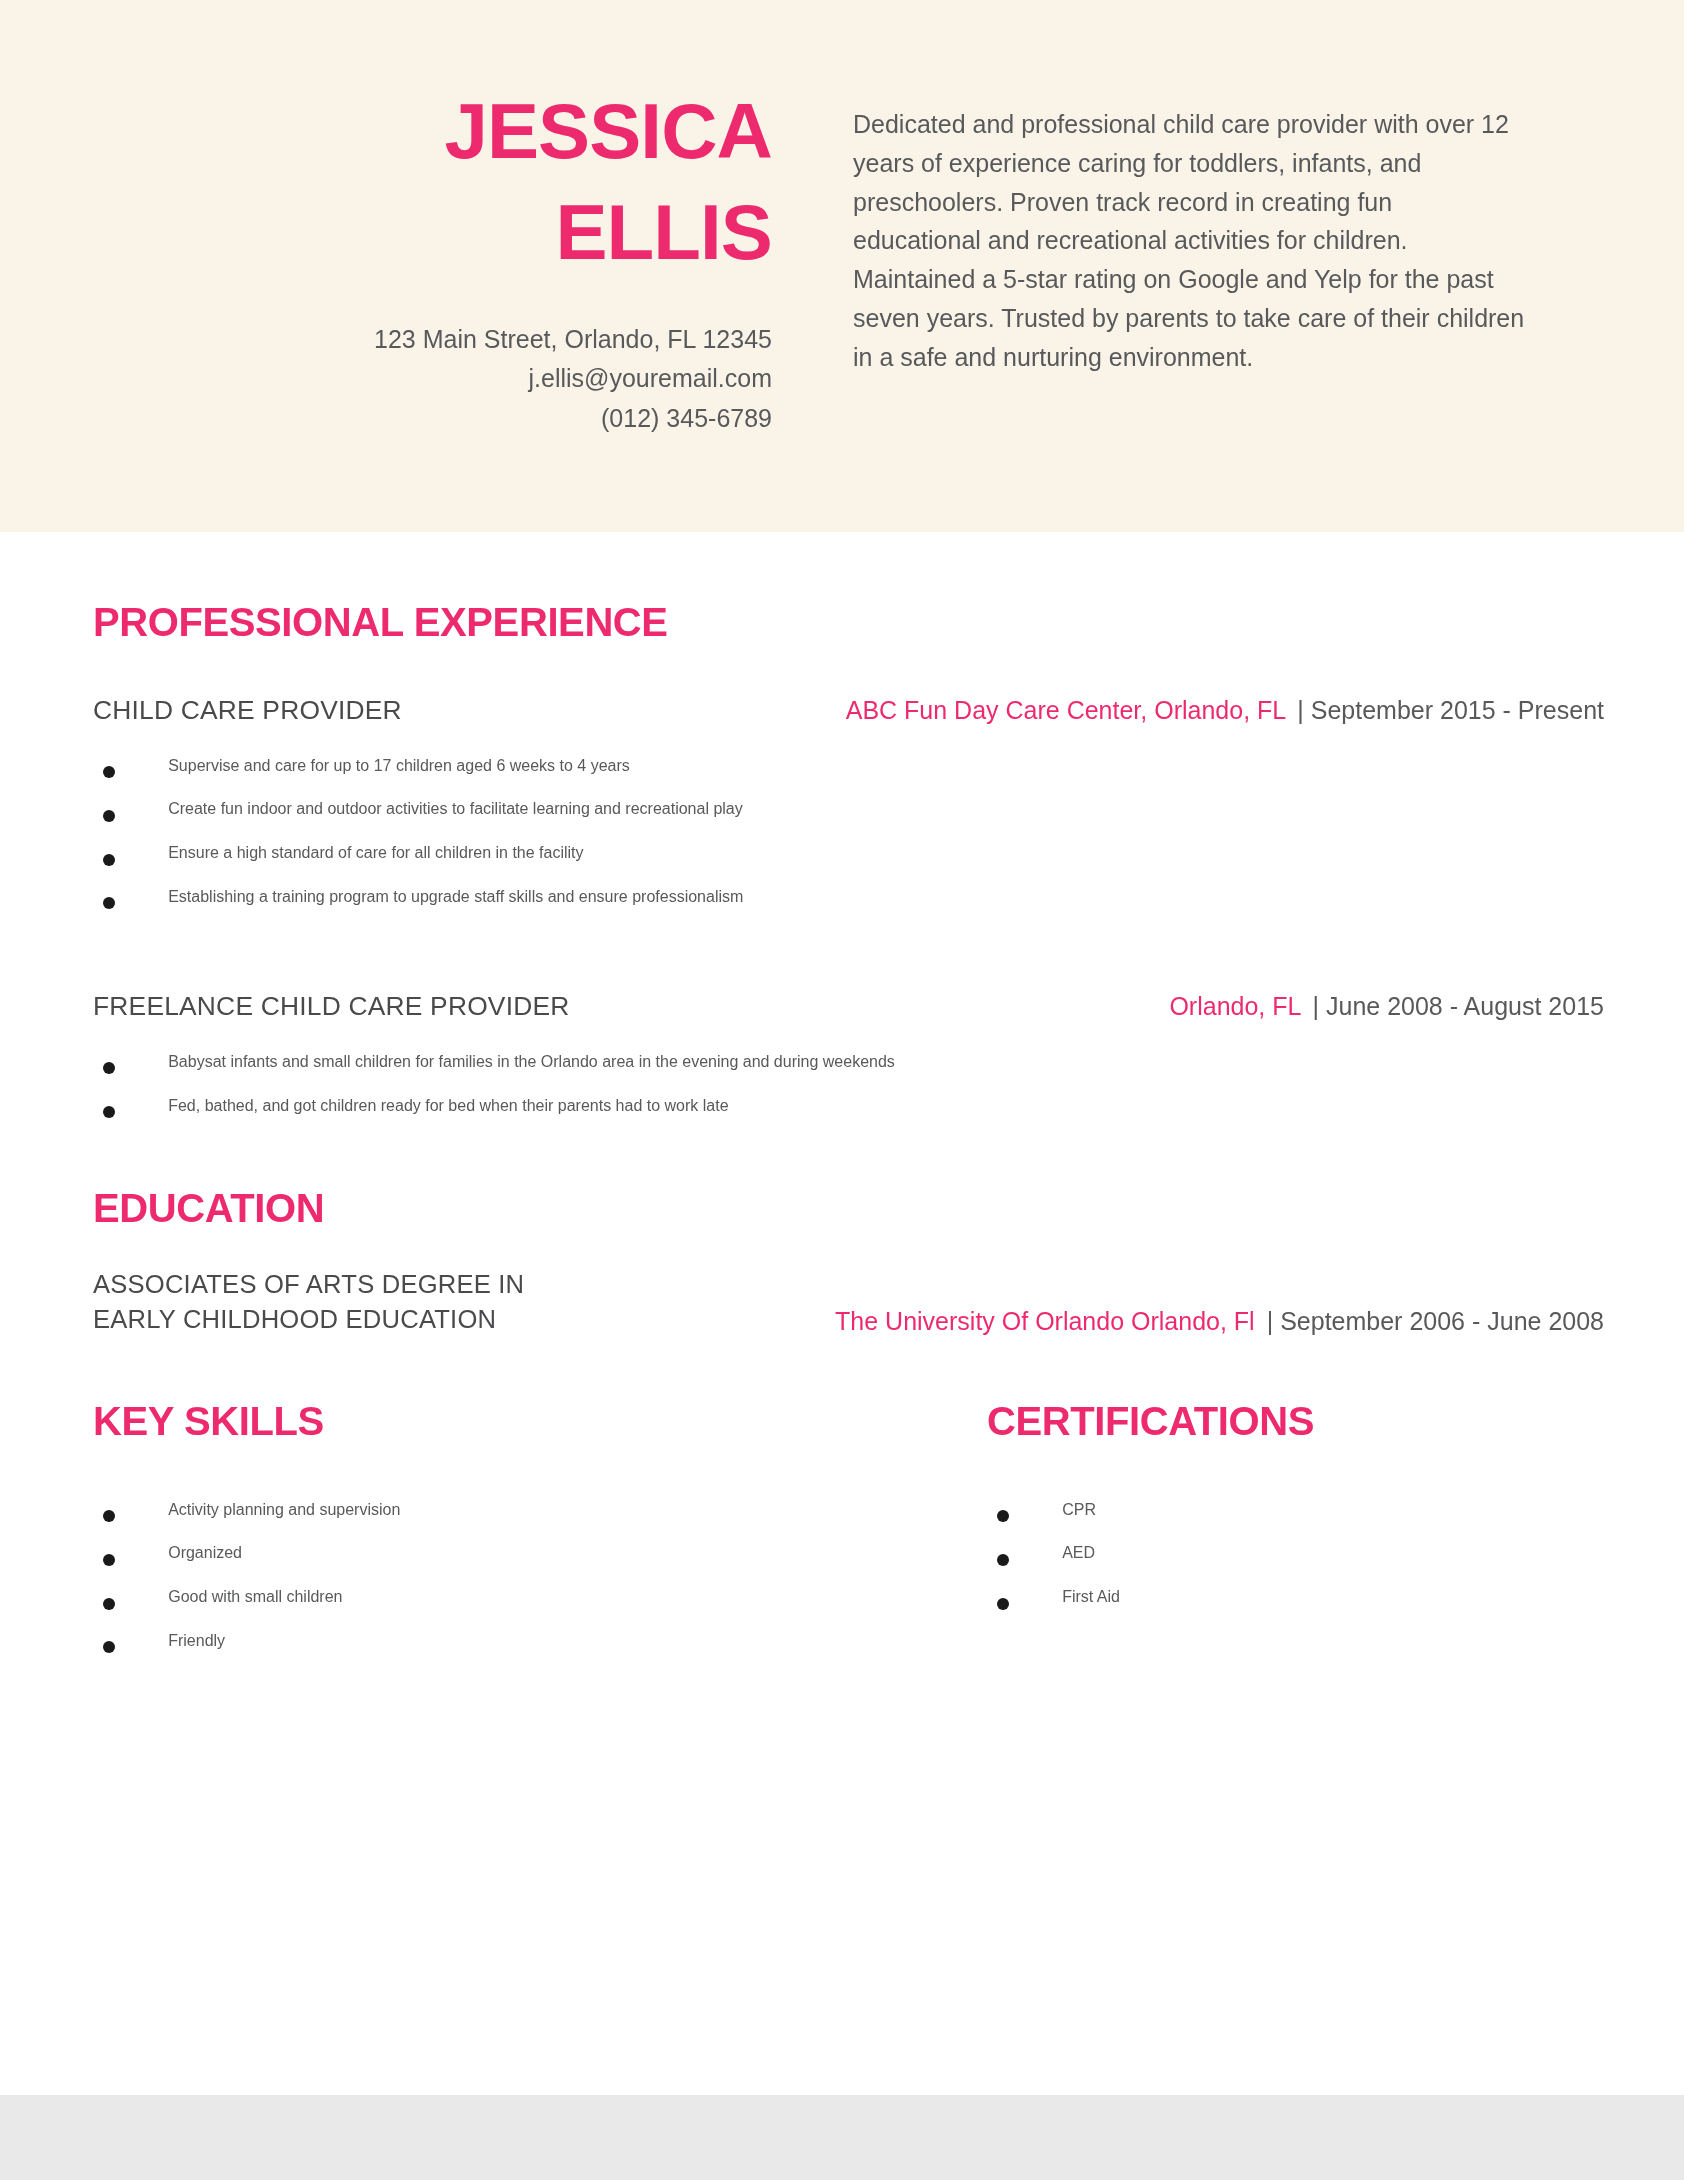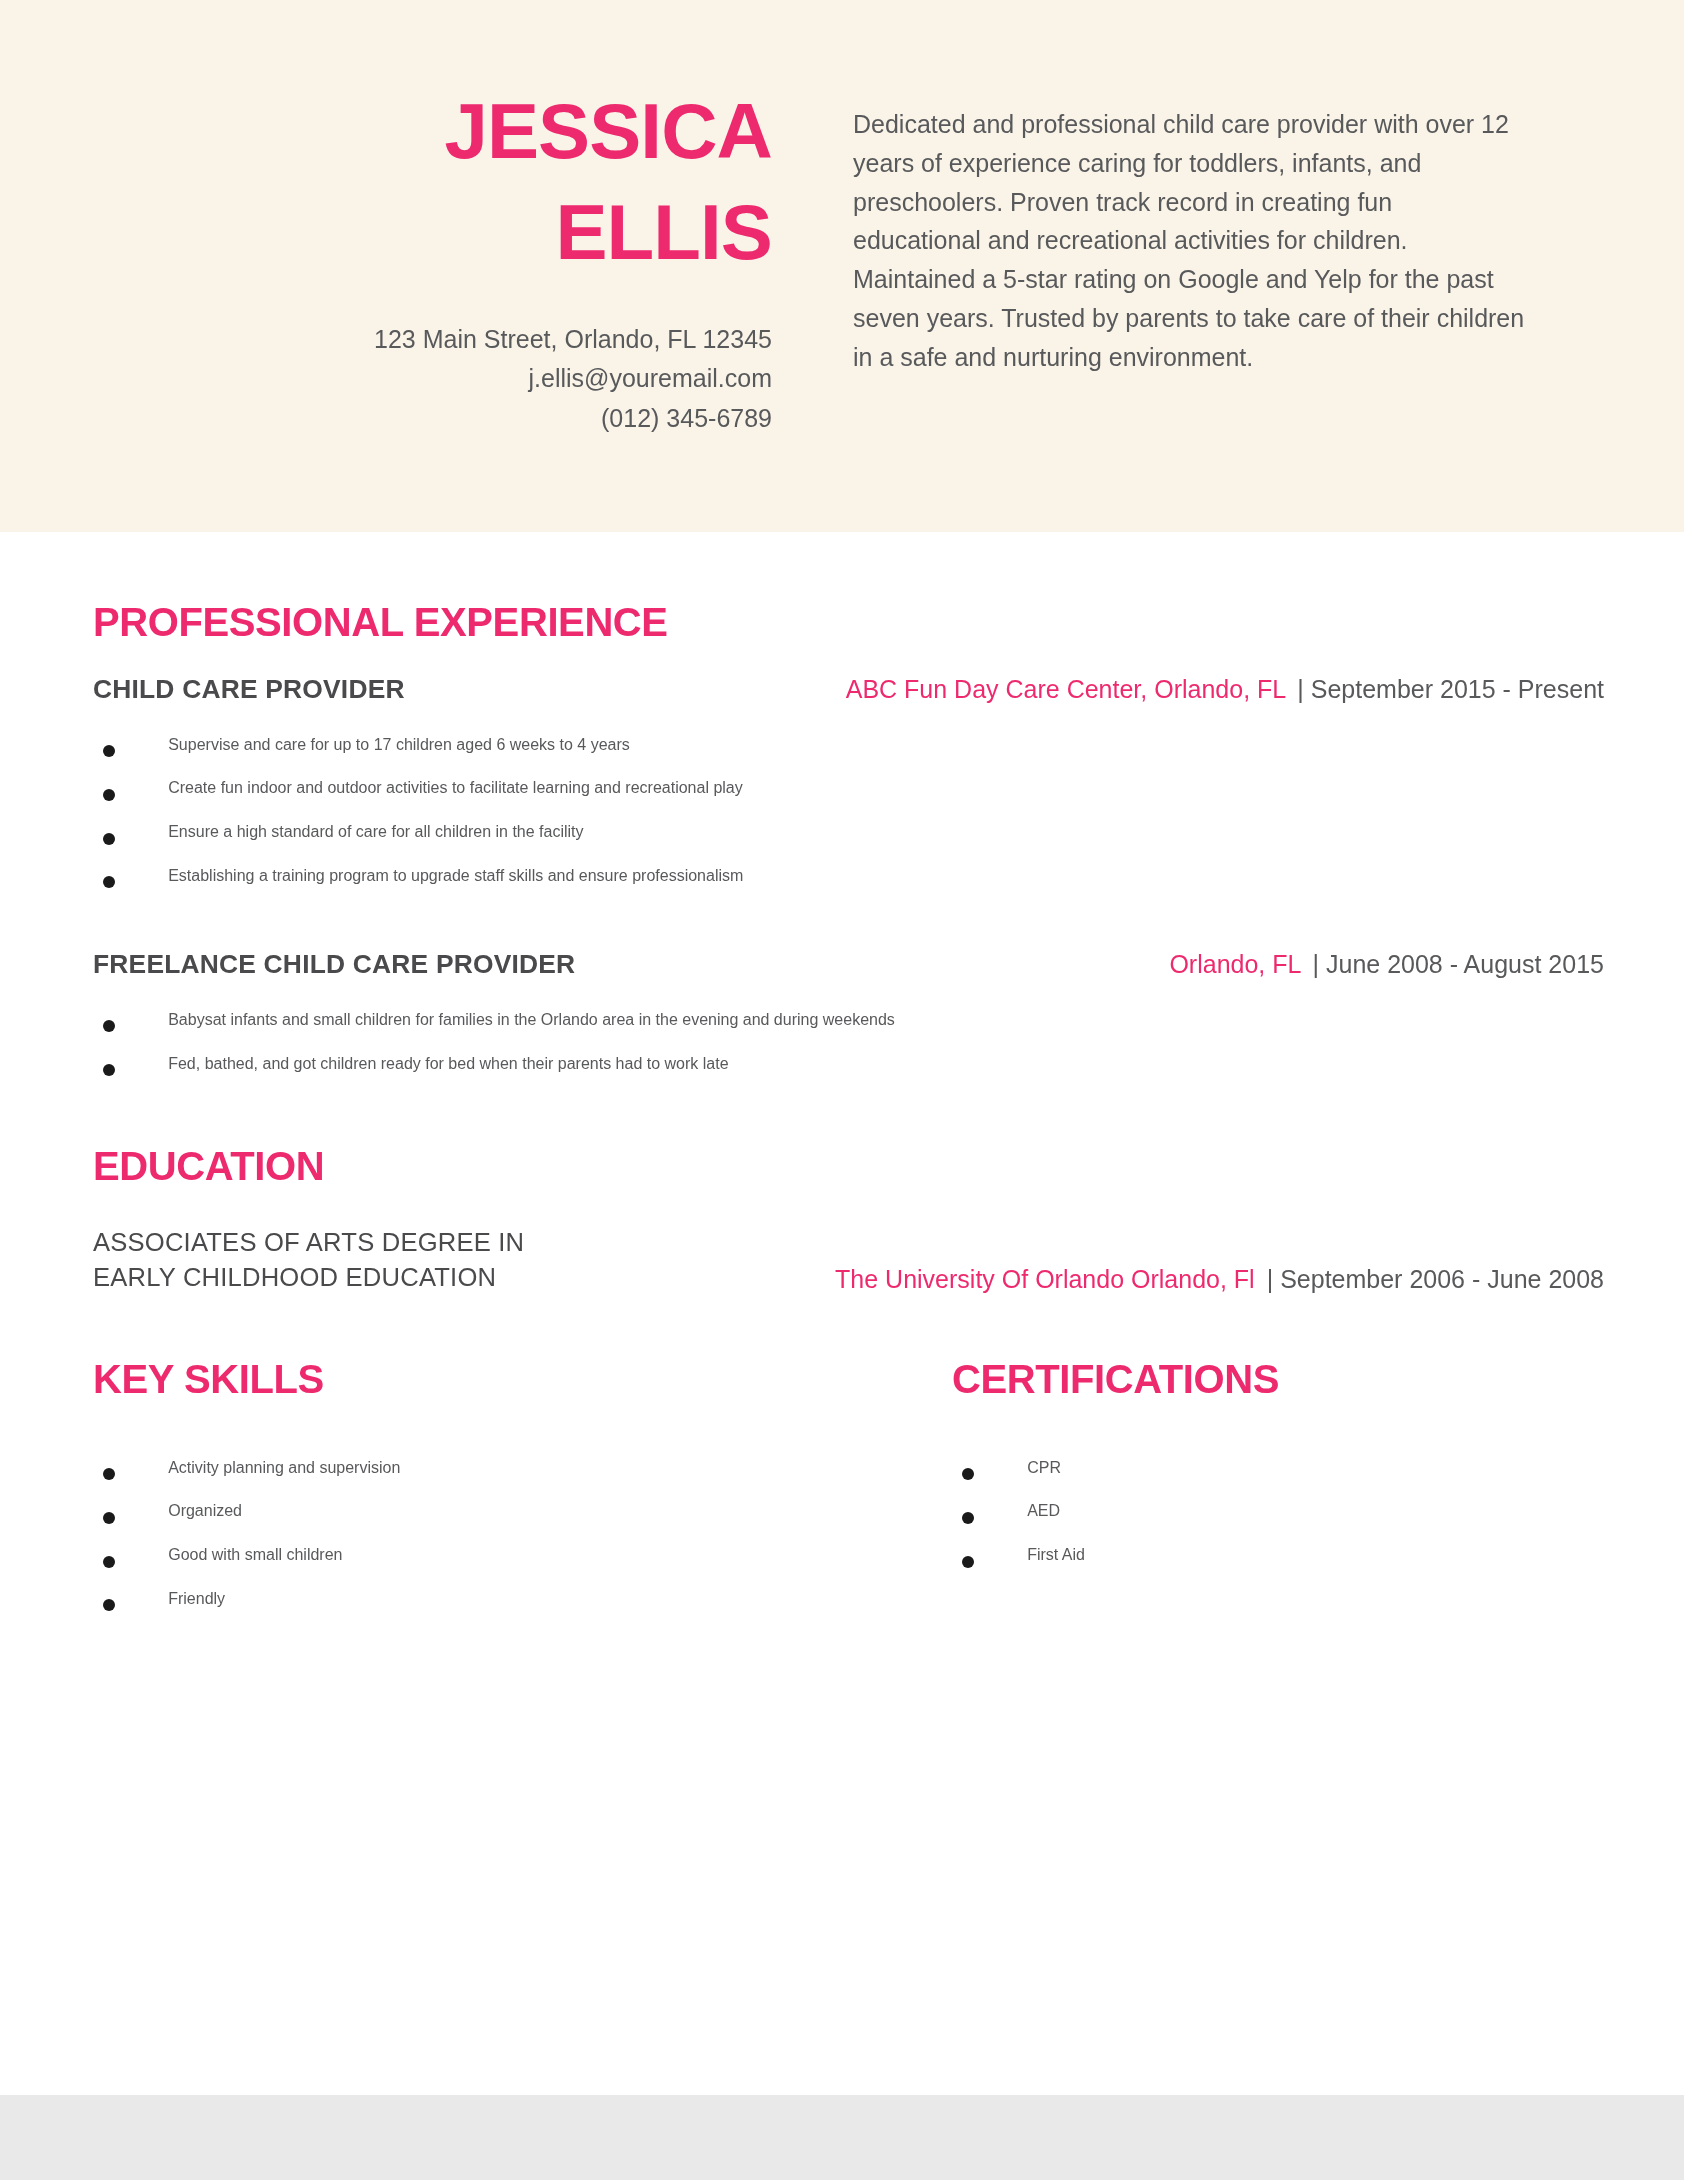--- a/index.html
+++ b/index.html
@@ -68,24 +68,25 @@
   .job { margin-bottom: 22px; }
   .job + .job { margin-top: 61px; }
   .job-head {
     display: flex;
     justify-content: space-between;
     align-items: baseline;
     margin-bottom: 27px;
   }
   .job-role {
     font-size: 26.4px;
-    font-weight: 700;
+    font-weight: 400;
     color: #4A4A4D;
     letter-spacing: 0.2px;
     white-space: nowrap;
+    margin-top: 21px;
   }
   .job-meta {
     font-size: 25px;
     color: #58595B;
     text-align: right;
   }
   .job-meta .org { color: #EE2A6F; }
   .job-meta .dates { margin-left: 5.1px; }
 
   ul.bullets { list-style: none; }
@@ -127,20 +128,21 @@
     text-align: left;
     padding-bottom: 1.7px;
   }
   .edu-meta .org { color: #EE2A6F; }
   .edu-meta .dates { margin-left: 5.1px; }
 
   
   .two-col {
     display: flex;
     margin-top: 8.5px;
+    gap: 35px;
   }
   .col-skills { flex: 0 0 859px; }
   .col-certs { flex: 1; }
   .two-col .section-title { margin: 53px 0 53px; }
 </style>
 </head>
 <body>
 
 <div class="page">
 

